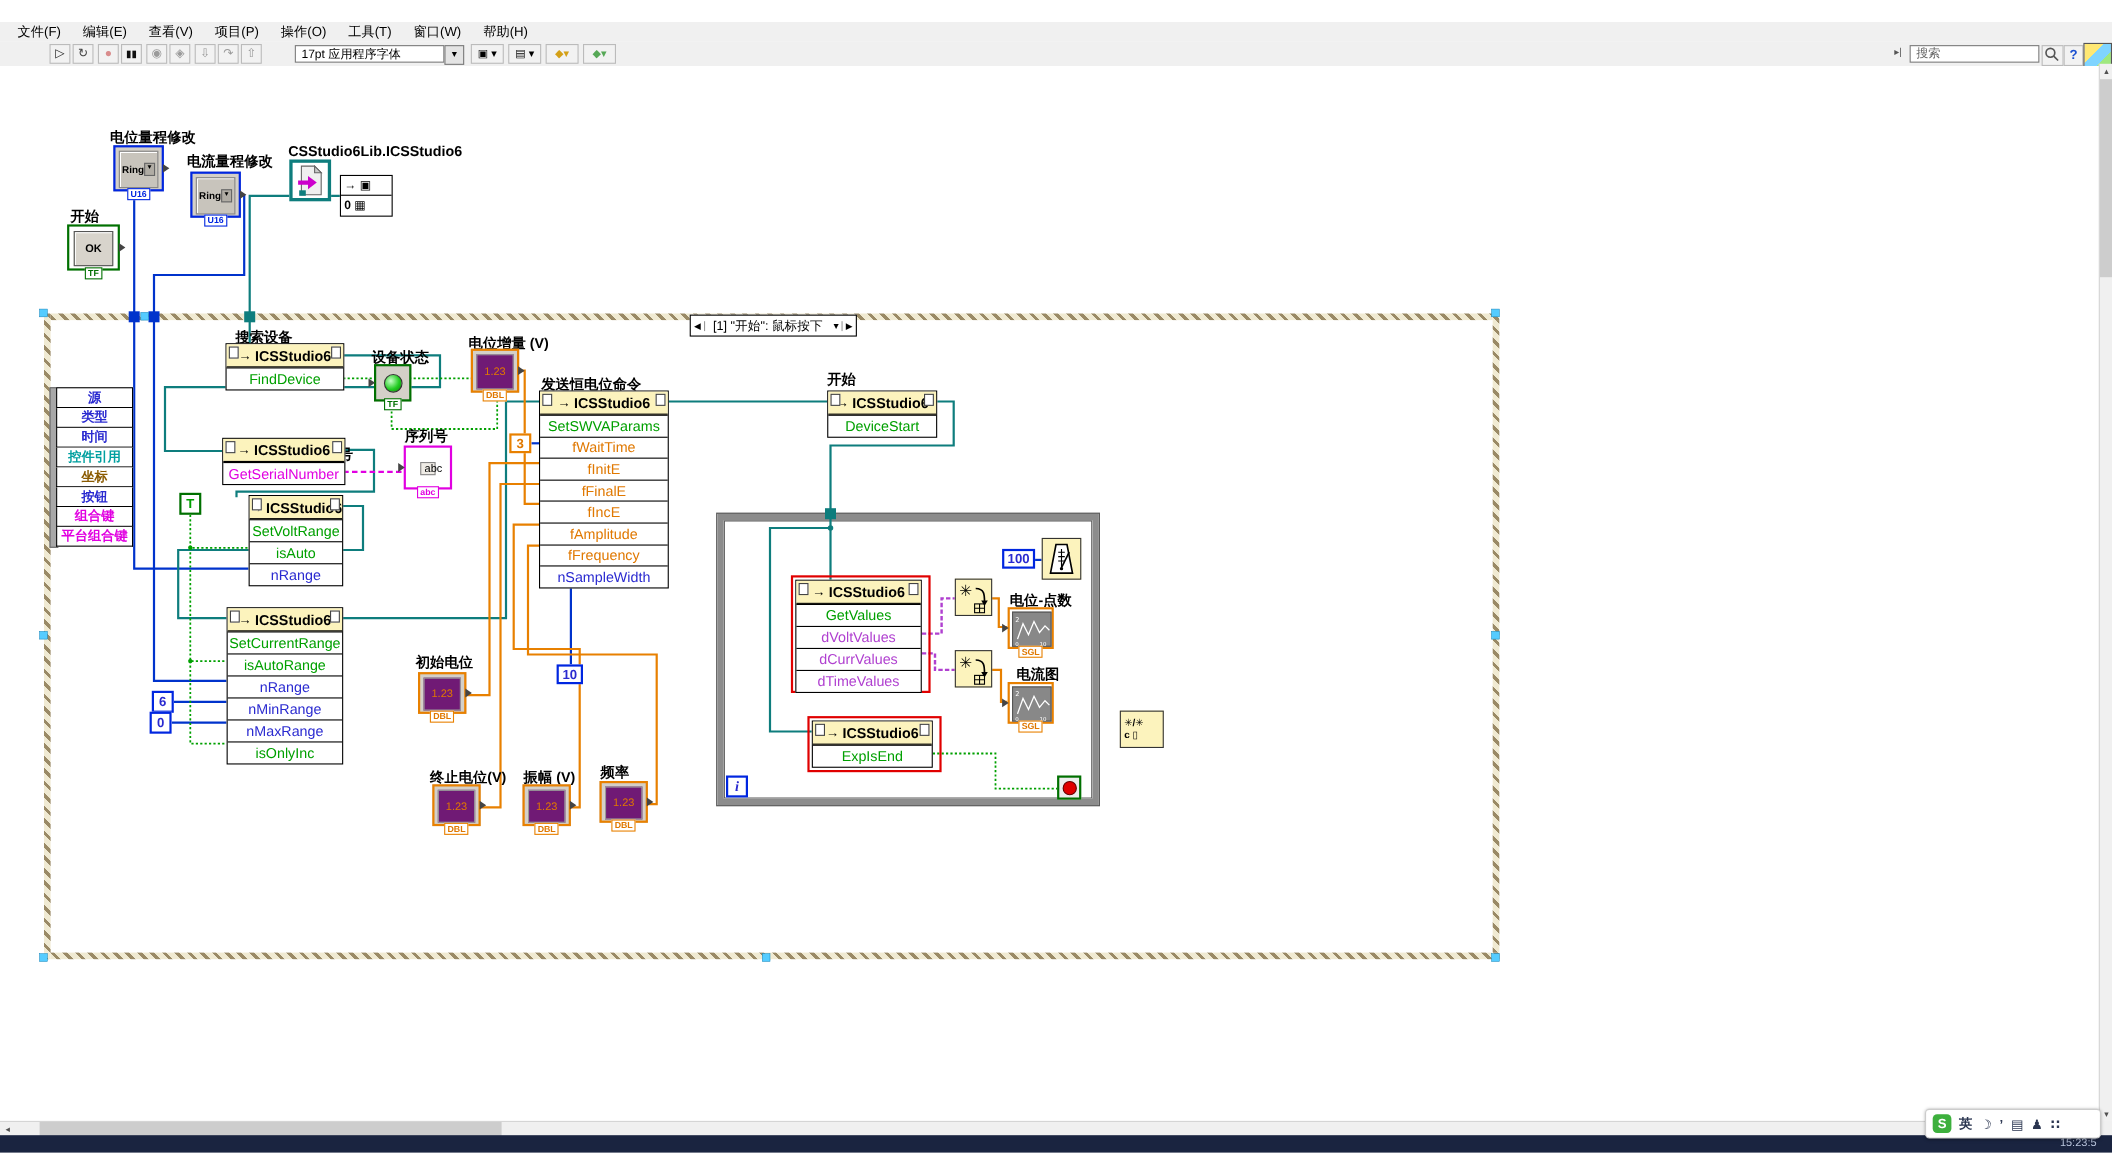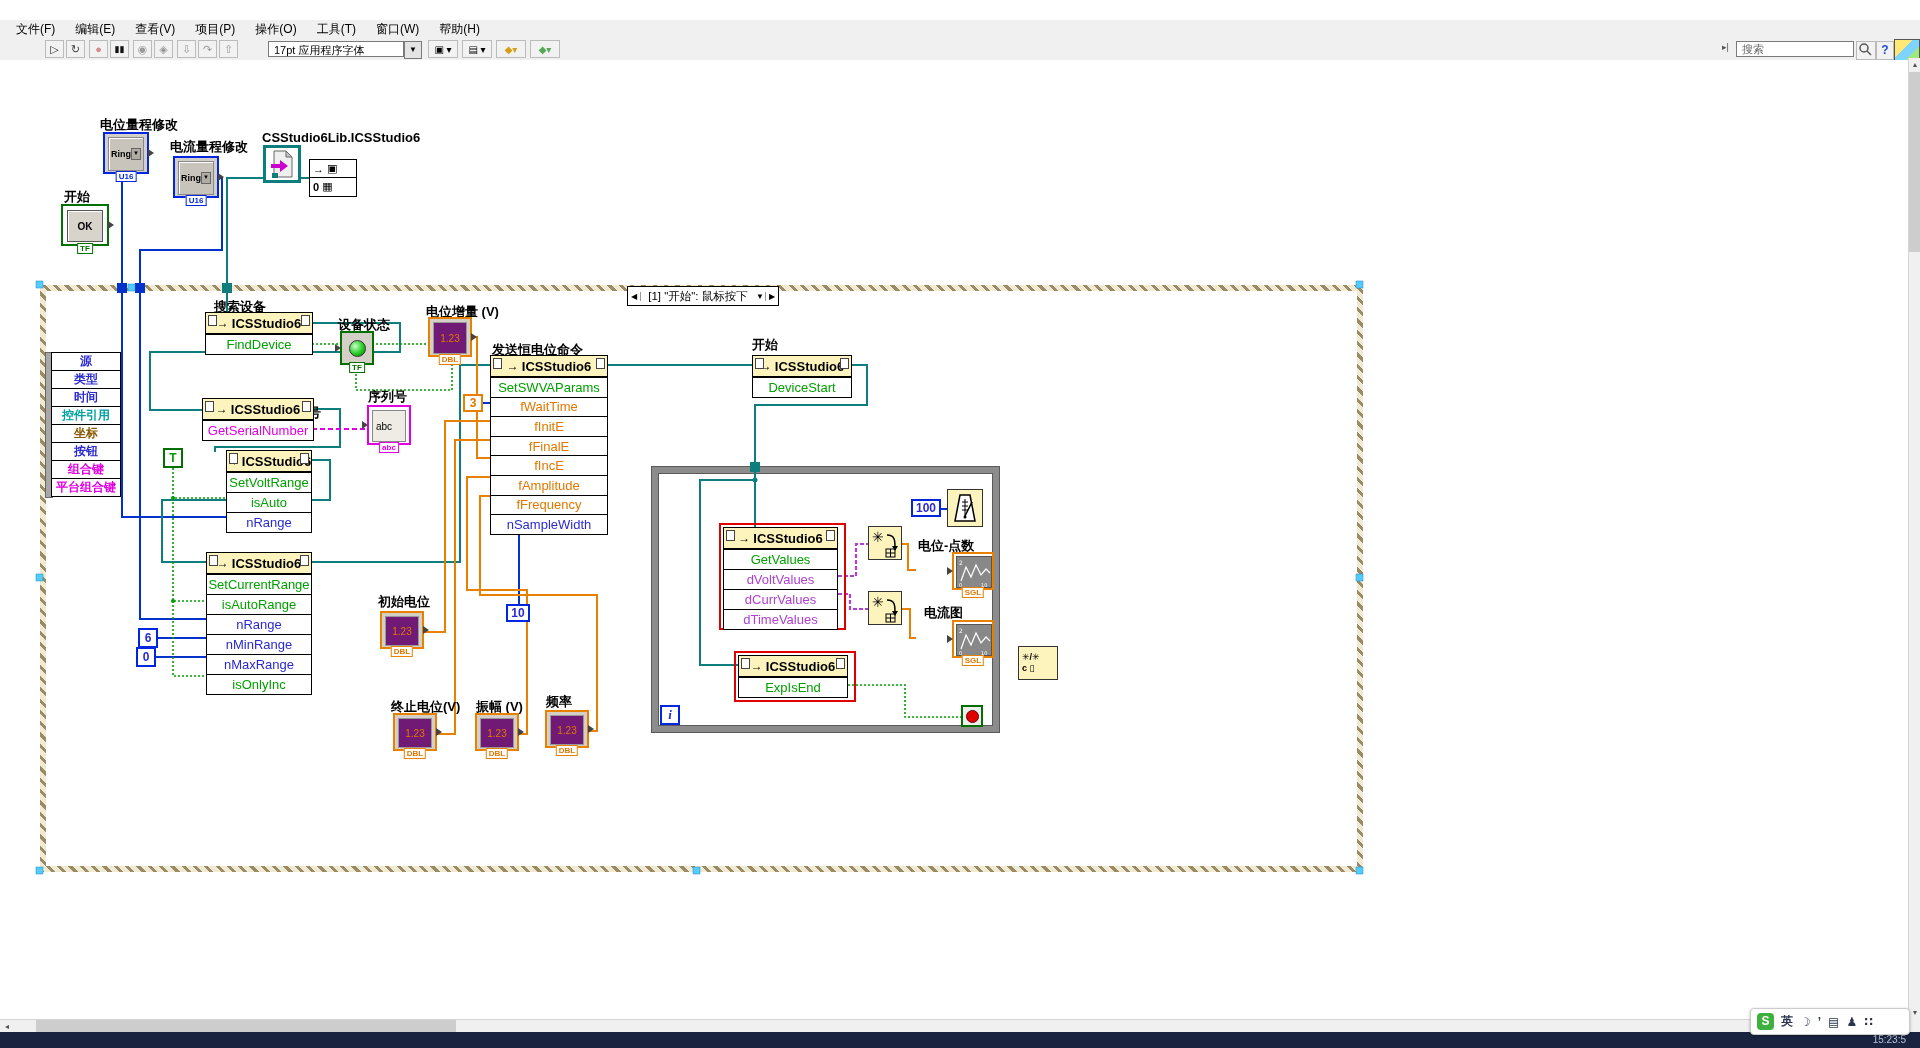--- a/index.html
+++ b/index.html
@@ -62,27 +62,27 @@
   .ring{border:2px solid #0026e0;padding:3px;}
   .ring .tab{border-color:#0026e0;color:#0026e0;}
   .ringinner{background:#c8c4bc;border:1px solid #888;box-shadow:1px 1px 0 #fff inset;height:100%;display:flex;align-items:center;justify-content:space-between;padding:0 2px;font-size:9px;font-weight:bold;}
   .ringdd{width:9px;height:10px;background:#b0aca4;border:1px solid #666;font-size:6px;line-height:9px;text-align:center;}
   .okterm{border:2px solid #007000;padding:4px;}
   .okterm .tab{border-color:#007000;color:#007000;}
   .okbtn{background:#d8d4cc;border:1px solid #555;box-shadow:1px 1px 0 #fff inset;height:100%;display:flex;align-items:center;justify-content:center;font-size:10px;font-weight:bold;}
   .led{border:2px solid #007000;display:flex;align-items:center;justify-content:center;}
   .led .tab{border-color:#007000;color:#007000;}
   .ledball{width:15px;height:15px;border-radius:50%;border:1px solid #333;background:radial-gradient(circle at 35% 35%,#c8ffc8,#22cc22 55%,#0a7a0a);}
-  .strterm{border:2px solid #e100e1;padding:3px;}
+  .strterm{border:2px solid #e100e1;padding:13px;}
   .strterm .tab{border-color:#e100e1;color:#e100e1;}
   .strfield{background:#efece6;border:1px solid #888;height:100%;display:flex;align-items:center;padding-left:3px;font-size:10px;}
   .dblterm{border:2px solid #e88000;padding:3px;}
   .dblterm .tab{border-color:#e88000;color:#e07800;}
   .dblfield{background:#701a75;border:1px solid #999;height:100%;display:flex;align-items:center;justify-content:center;font-size:10px;color:#e07800;}
-  .chart{border:2px solid #e88000;padding:2px;background:#fff;margin-left:36px;}
+  .chart{border:2px solid #e88000;padding:2px;background:#fff;}
   .chart .tab{border-color:#e88000;color:#e07800;}
   .chartinner{background:#888;border:1px solid #555;width:100%;height:100%;}
   .const{position:absolute;box-sizing:border-box;background:#fff;display:flex;align-items:center;justify-content:center;font-weight:bold;font-size:12px;}
   .cint{border:2px solid #0026e0;color:#2a2ad0;}
   .cflt{border:2px solid #e88000;color:#e07800;}
   .cbool{border:2px solid #007000;color:#00a000;}
   .yicon{position:absolute;box-sizing:border-box;background:#fcf3bd;border:1px solid #333;}
   #iterm{border:2px solid #0026e0;color:#2a2ad0;background:#fff;font-style:italic;font-family:"Liberation Serif","DejaVu Serif",serif;display:flex;align-items:center;justify-content:center;font-weight:bold;font-size:13px;}
   #stopterm{border:2px solid #007000;background:#eee;display:flex;align-items:center;justify-content:center;}
   #stopdot{width:11px;height:11px;border-radius:50%;background:#e00000;border:1px solid #600;}

